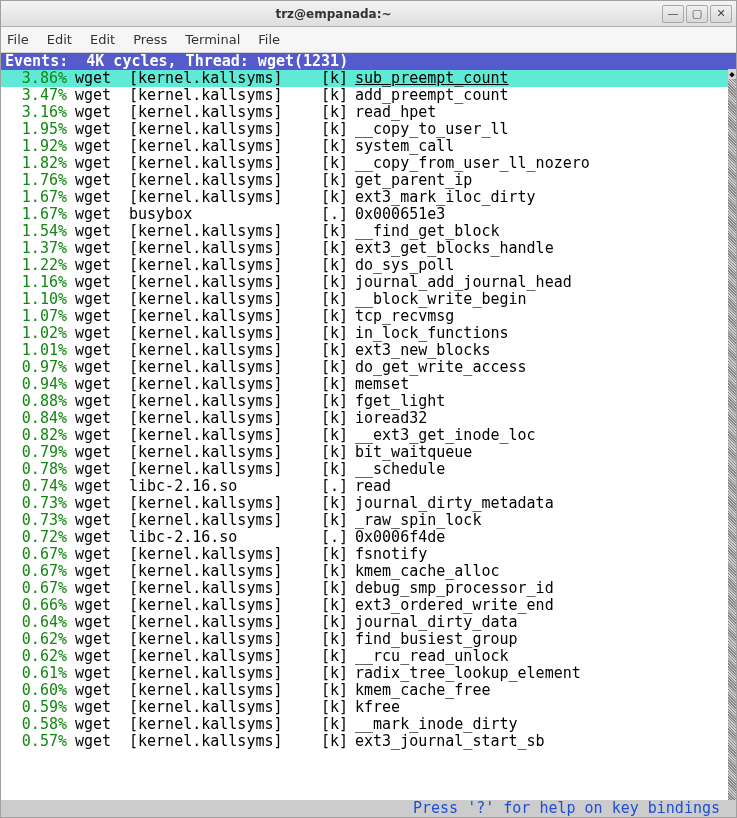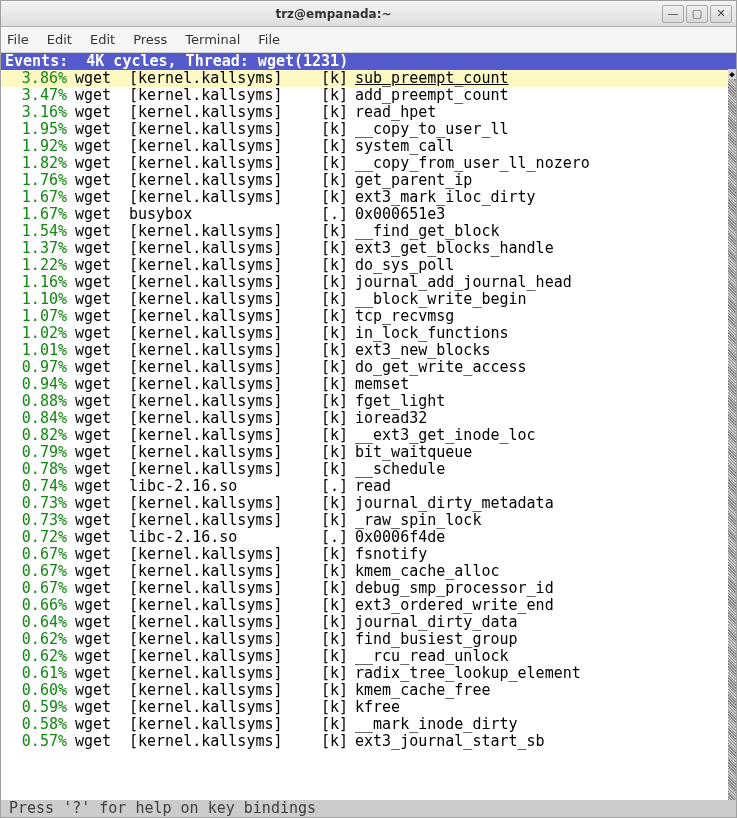--- a/index.html
+++ b/index.html
@@ -79,21 +79,21 @@
   position: relative;
   height: calc(100% - 17px - 17px);
 }
 .rows {
   white-space: pre;
 }
 .row {
   padding: 0 4px;
   display: flex;
 }
-.row.selected { background: #fef9c3; }
+.row.selected { background: #5eead4; }
 .pct  { color: #118811; width: 62px; text-align: right; }
 .proc { color: #000; min-width: 56px; padding-left: 8px; }
 .obj  { color: #000; min-width: 198px; padding-left: 6px; }
 .flag { color: #000; min-width: 34px; }
 .sym  { color: #000; }
 .selected .sym { text-decoration: underline; }
 .scrollgutter {
   position: absolute;
   top: 0; right: 0;
   width: 8px;
@@ -106,26 +106,27 @@
   top: -1px; right: 0;
   font-size: 9px;
   color: #000;
   background: #d6d6d6;
   width: 8px;
   text-align: center;
   line-height: 10px;
 }
 .footer-row {
   background: #cccccc;
-  color: #404040;
-  padding: 0 8px;
+  color: #1d4ed8;
+  padding: 0 16px;
   white-space: pre;
   position: absolute;
   bottom: 0; left: 0; right: 0;
   height: 17px;
+  text-align: right;
 }
 </style>
 </head>
 <body>
 
 <div class="window">
   <div class="titlebar">
     <div class="title">trz@empanada:~</div>
     <div class="winbtns">
       <div class="winbtn">

